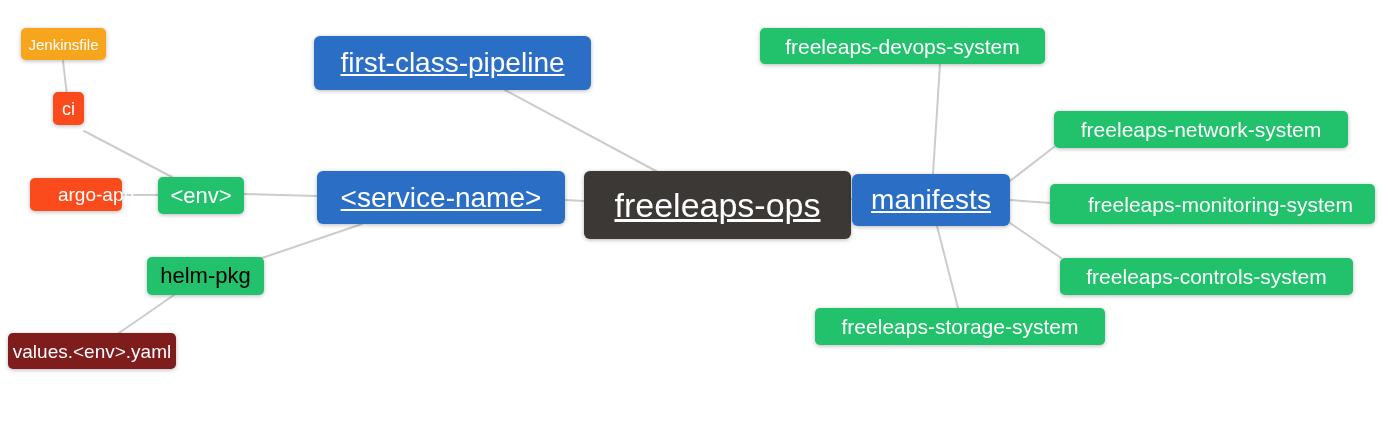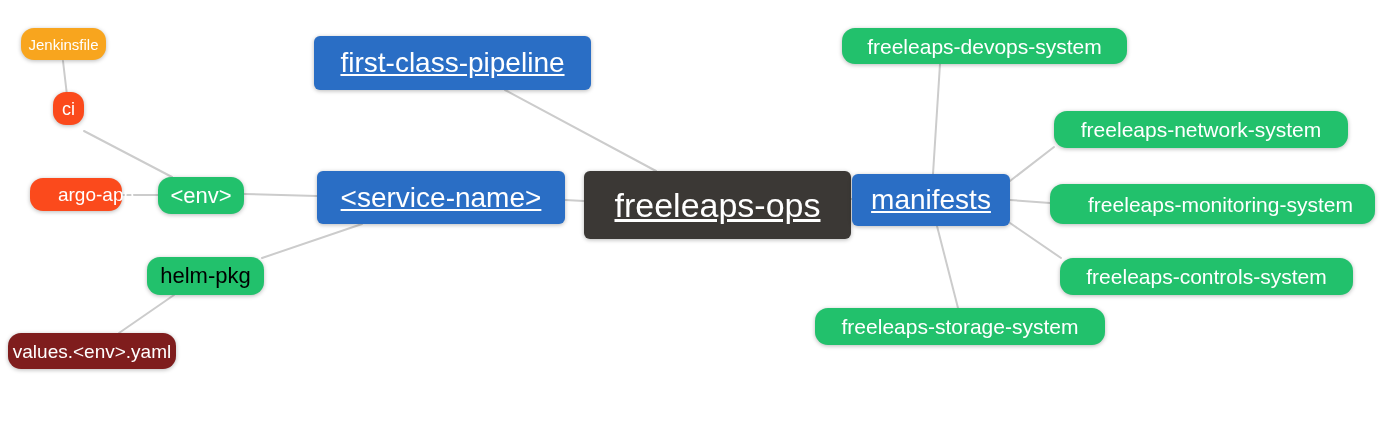--- a/index.html
+++ b/index.html
@@ -23,21 +23,21 @@
     height: 421px;
     pointer-events: none;
   }
   .node {
     position: absolute;
     display: flex;
     align-items: center;
     justify-content: center;
     color: #ffffff;
     white-space: nowrap;
-    border-radius: 13px;
+    border-radius: 5px;
     box-shadow: 0 1px 4px rgba(0,0,0,0.28);
     cursor: default;
     box-sizing: border-box;
     line-height: 1;
   }
   .node.big { border-radius: 6px; text-decoration: underline; }
 </style>
 </head>
 <body>
 
@@ -62,19 +62,19 @@
       <div class="node" style="left: 21px; top: 28px; width: 85px; height: 32px; font-size: 15px; background: rgb(248, 165, 30); color: rgb(255, 255, 255);">Jenkinsfile</div>
       <div class="node" style="left: 53px; top: 92px; width: 31px; height: 33px; font-size: 18px; background: rgb(251, 74, 28); color: rgb(255, 255, 255);">ci</div>
       <div class="node" style="left: 30px; top: 178px; width: 92px; height: 33px; font-size: 19px; background: rgb(251, 74, 28); color: rgb(255, 255, 255); padding-left: 40px;">argo-app</div>
       <div class="node" style="left: 158px; top: 177px; width: 86px; height: 37px; font-size: 22px; background: rgb(34, 193, 108); color: rgb(255, 255, 255);">&lt;env&gt;</div>
       <div class="node big" style="left: 314px; top: 36px; width: 277px; height: 54px; font-size: 28px; background: rgb(42, 110, 197); color: rgb(255, 255, 255);">first-class-pipeline</div>
       <div class="node big" style="left: 317px; top: 171px; width: 248px; height: 53px; font-size: 28px; background: rgb(42, 110, 197); color: rgb(255, 255, 255);">&lt;service-name&gt;</div>
       <div class="node" style="left: 147px; top: 257px; width: 117px; height: 38px; font-size: 22px; background: rgb(34, 193, 108); color: #000000;">helm-pkg</div>
       <div class="node" style="left: 8px; top: 333px; width: 168px; height: 36px; font-size: 19px; background: #7f1d1d; color: rgb(255, 255, 255);">values.&lt;env&gt;.yaml</div>
       <div class="node big" style="left: 584px; top: 171px; width: 267px; height: 68px; font-size: 34px; background: rgb(59, 56, 53); color: rgb(255, 255, 255);">freeleaps-ops</div>
       <div class="node big" style="left: 852px; top: 174px; width: 158px; height: 52px; font-size: 28px; background: rgb(42, 110, 197); color: rgb(255, 255, 255);">manifests</div>
-      <div class="node" style="left: 842px; top: 28px; width: 285px; height: 36px; font-size: 21px; background: rgb(34, 193, 108); color: rgb(255, 255, 255);">freeleaps-devops-system</div>
+      <div class="node" style="left: 760px; top: 28px; width: 285px; height: 36px; font-size: 21px; background: rgb(34, 193, 108); color: rgb(255, 255, 255);">freeleaps-devops-system</div>
       <div class="node" style="left: 1054px; top: 111px; width: 294px; height: 37px; font-size: 21px; background: rgb(34, 193, 108); color: rgb(255, 255, 255);">freeleaps-network-system</div>
       <div class="node" style="left: 1050px; top: 184px; width: 325px; height: 40px; font-size: 21px; background: rgb(34, 193, 108); color: rgb(255, 255, 255); padding-left: 16px;">freeleaps-monitoring-system</div>
       <div class="node" style="left: 1060px; top: 258px; width: 293px; height: 37px; font-size: 21px; background: rgb(34, 193, 108); color: rgb(255, 255, 255);">freeleaps-controls-system</div>
       <div class="node" style="left: 815px; top: 308px; width: 290px; height: 37px; font-size: 21px; background: rgb(34, 193, 108); color: rgb(255, 255, 255);">freeleaps-storage-system</div>
     </div>
 </div>
 
 </body></html>

